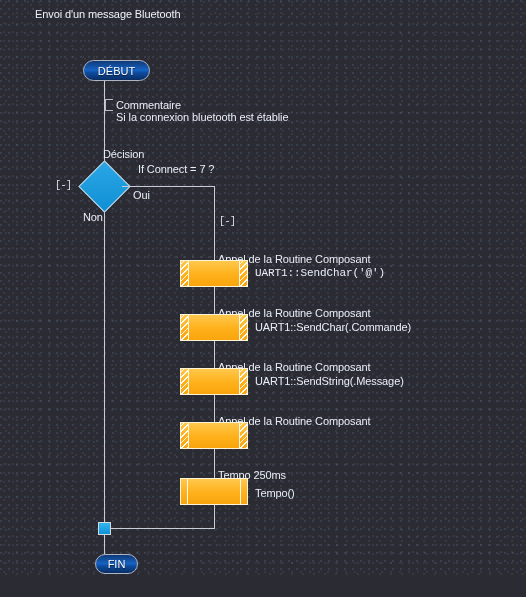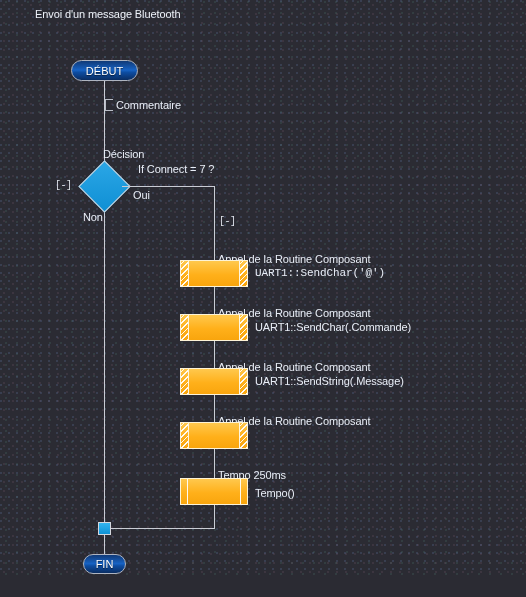--- a/index.html
+++ b/index.html
@@ -53,20 +53,21 @@
     border: 1px solid #aeb4c0;
     border-radius: 11px;
     background: linear-gradient(to bottom, #103a77 0%, #1763c4 48%, #0d4da2 60%, #0a2d62 100%);
     color: #ffffff;
     font-size: 11px;
     display: flex;
     align-items: center;
     justify-content: center;
     box-sizing: border-box;
     text-shadow: 0 1px 1px rgba(0,0,0,0.6);
+    margin-left: 12px;
   }
 
   
   .diamond-wrap { position: absolute; }
   .diamond {
     width: 100%;
     height: 100%;
     background: #1a9fe0;
     border: 1px solid #cfd3da;
     box-sizing: border-box;
@@ -147,20 +148,21 @@
   <div class="vline" style="left:104px; top:80px; height:90px;"></div>
 
   <div class="vline" style="left:104px; top:205px; height:323px;"></div>
 
   <div class="pill" style="left:71px; top:60px; width:67px; height:21px;">
     <span>DÉBUT</span>
   </div>
 
   <div class="cbracket" style="left:105px; top:99px; width:8px; height:12px;"></div>
   <div class="lbl" style="left:116px; top:99px;">Commentaire</div>
+  <div class="lbl" style="left:116px; top:111px;">Si la connexion bluetooth est établie</div>
 
   <div class="lbl" style="left:103px; top:148px;">Décision</div>
 
   <div class="diamond-wrap" style="left:86px; top:168px; width:37px; height:37px;">
     <div class="diamond"></div>
   </div>
 
   <div class="collapse" style="left:55px; top:181px;">[-]</div>
 
   <div class="lbl" style="left:138px; top:163px;">If  Connect = 7 ?</div>

